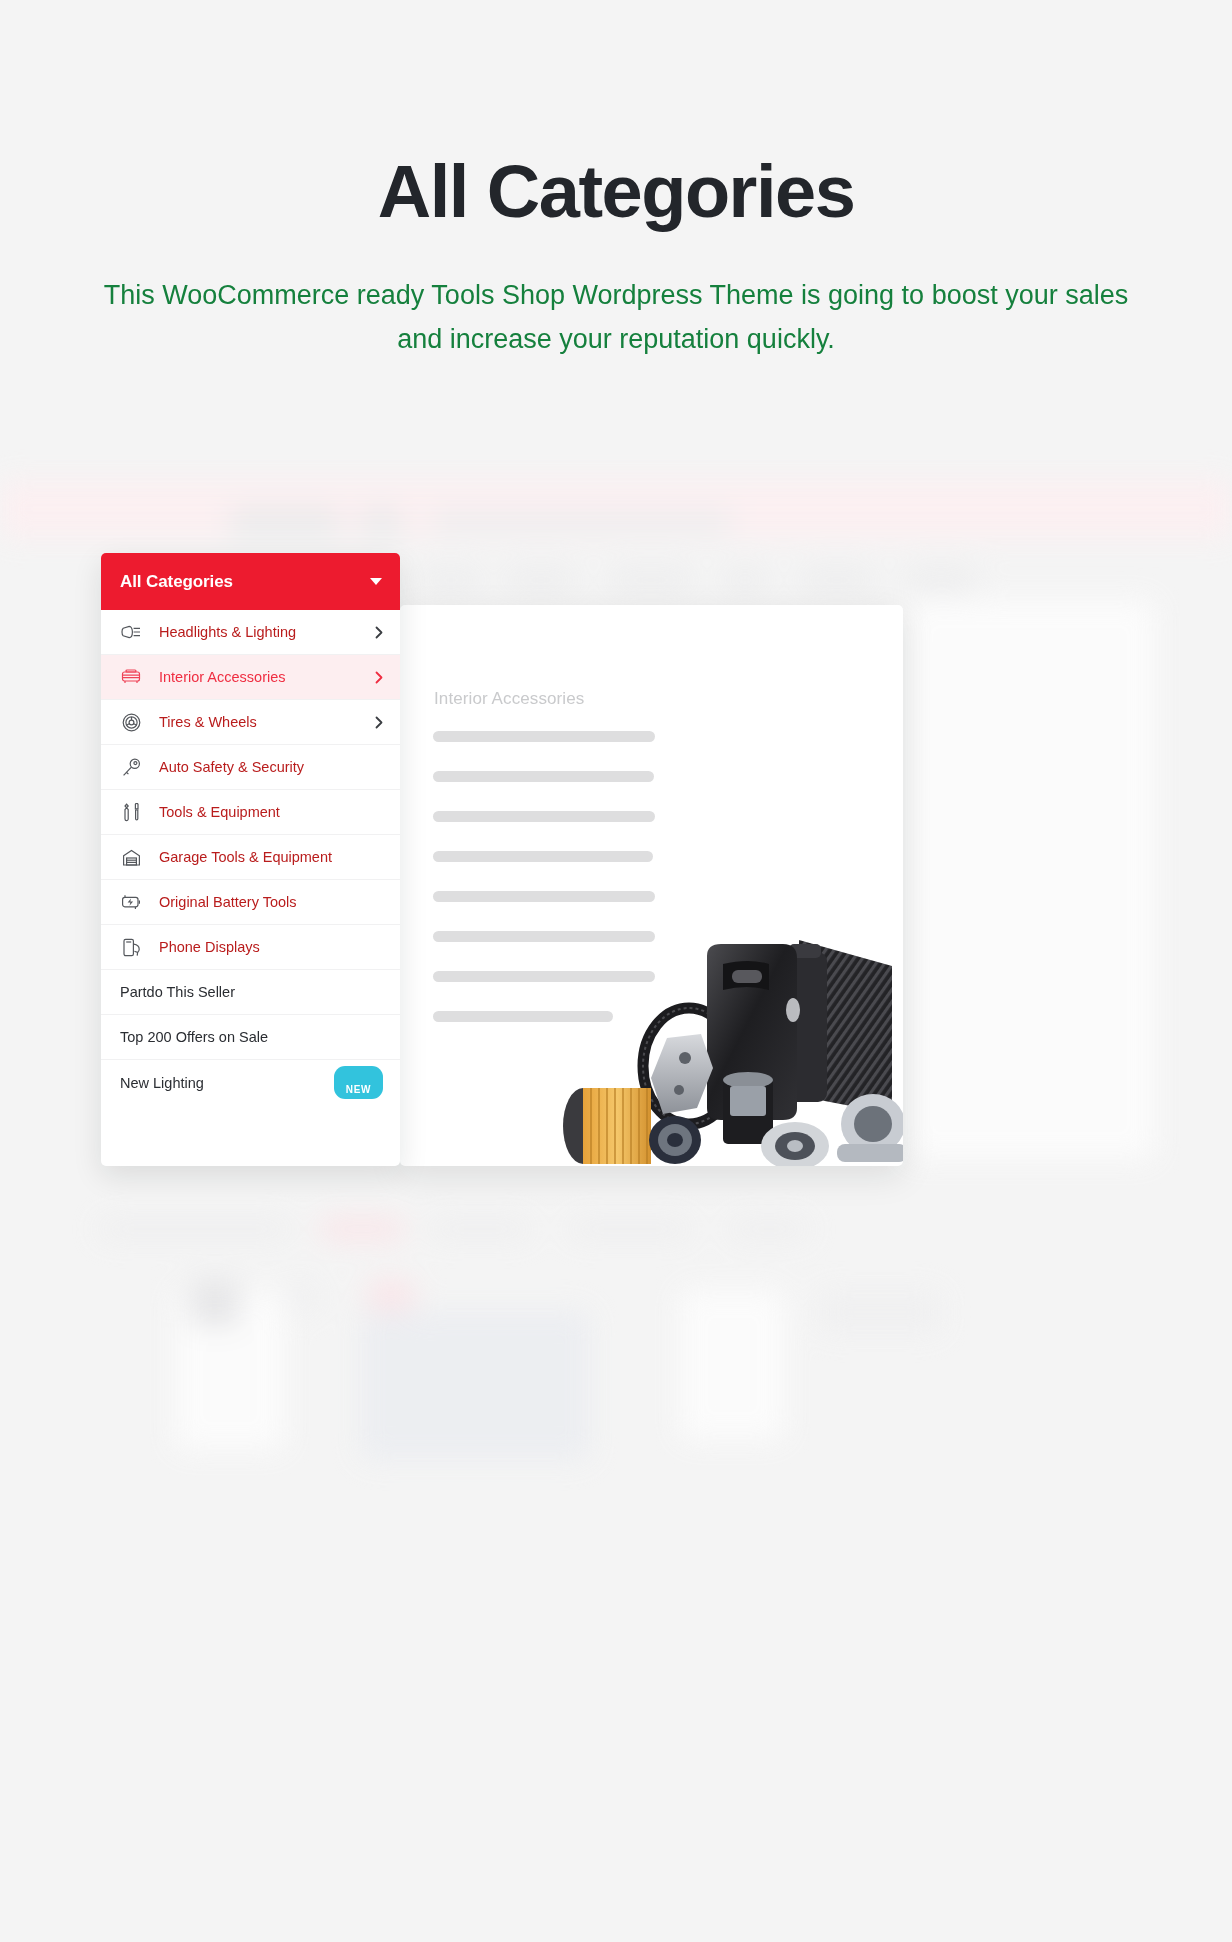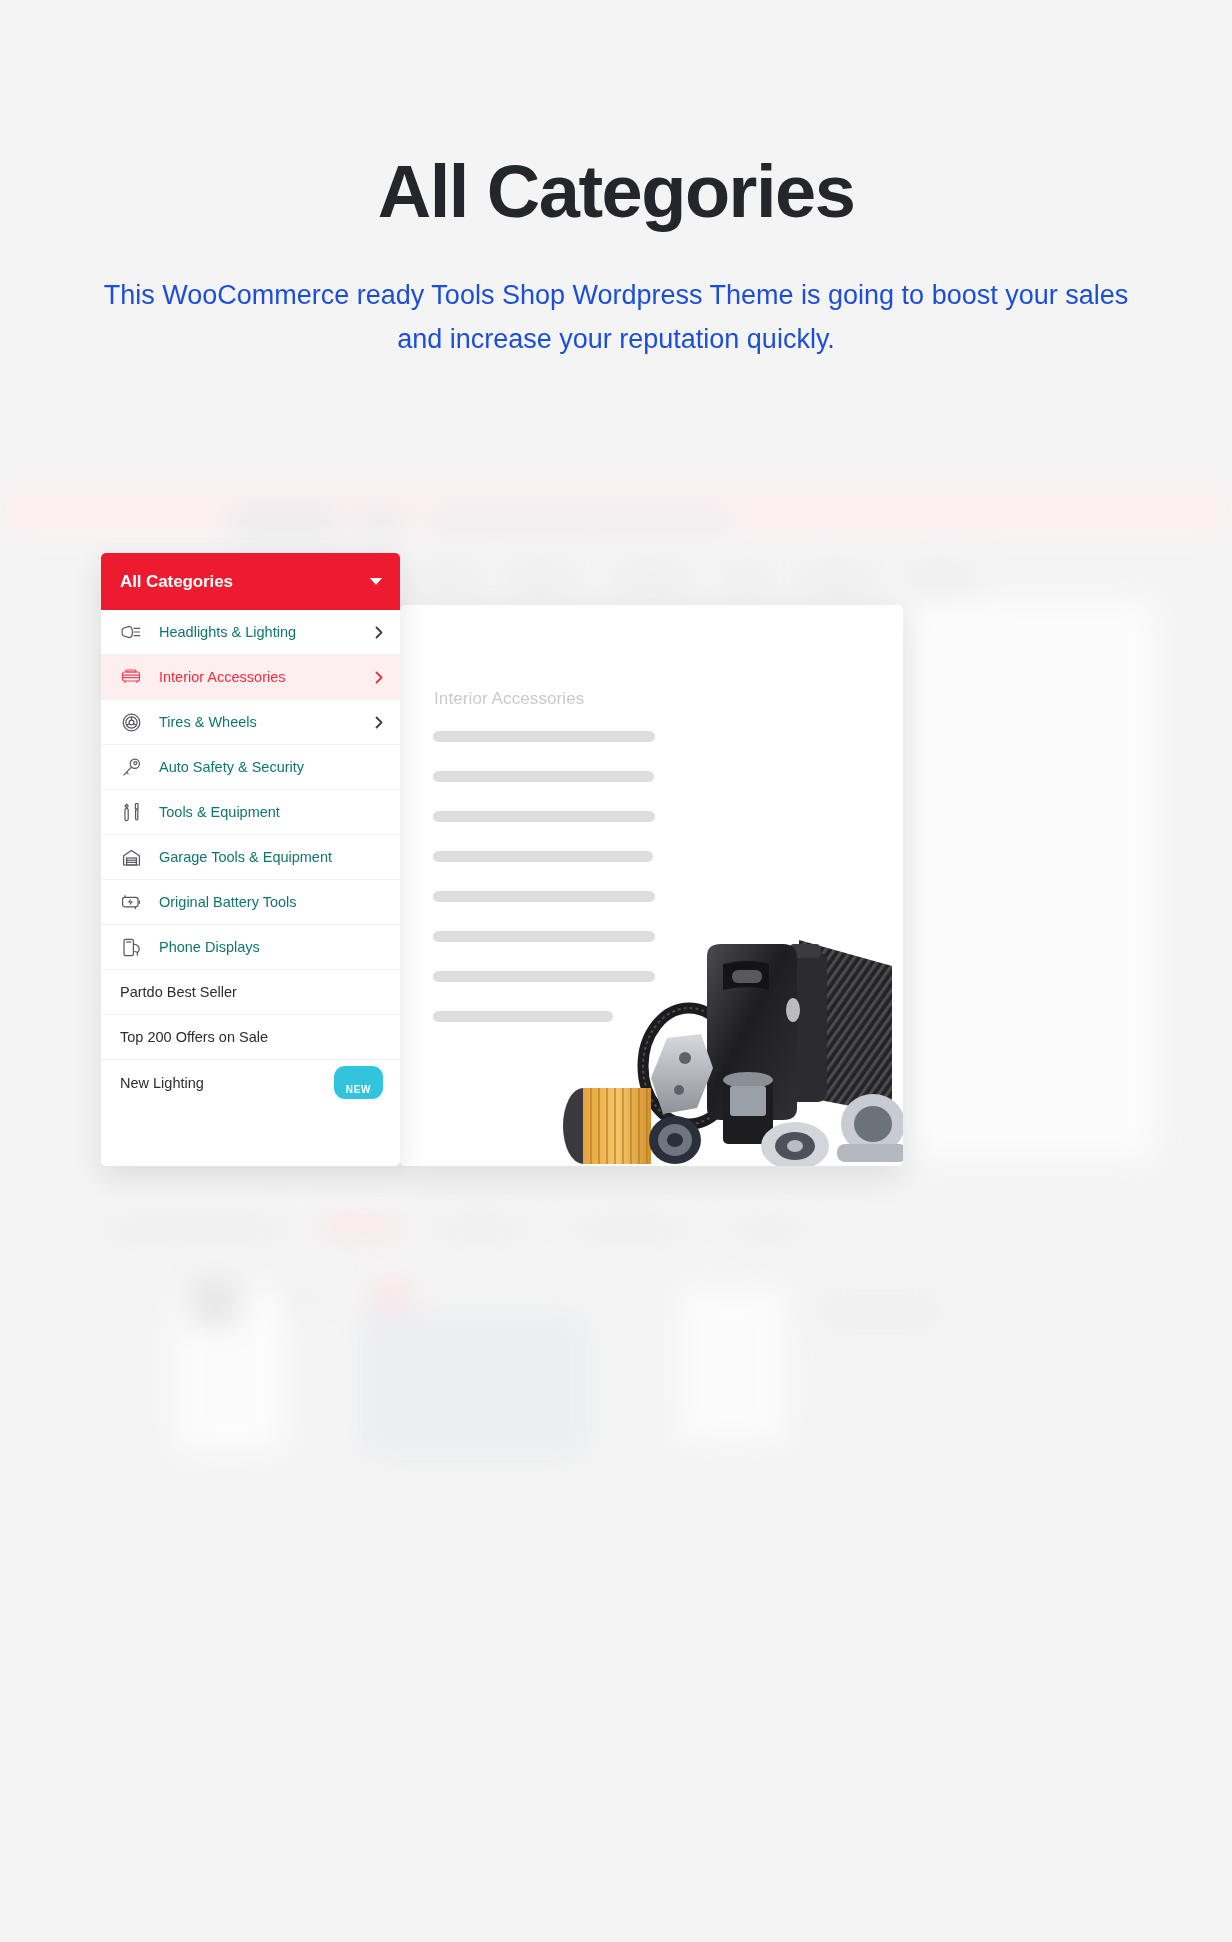--- a/index.html
+++ b/index.html
@@ -19,21 +19,21 @@
     font-weight: 700;
     color: #23262b;
     letter-spacing: -1.5px;
     line-height: 1.08;
   }
   .hero-sub {
     margin: 42px auto 15px;
     width: 1040px;
     font-size: 27px;
     line-height: 1.62;
-    color: #1d4ed8;
+    color: #15803d;
     font-weight: 400;
   }
 
   
   .bg-blur { position: absolute; left: 0; top: 480px; width: 1232px; height: 1210px; filter: blur(14px); opacity: .85; pointer-events: none; }
   .bg-strip { position: absolute; background: #ededee; border-radius: 7px; }
   .bg-card { position: absolute; background: #fdfdfd; border-radius: 10px; }
   .bg-pink { position: absolute; background: #fbe3e7; border-radius: 8px; }
 
   
@@ -87,21 +87,21 @@
     border-bottom: 1px solid #f1f1f2;
     cursor: pointer;
   }
   .menu-item:last-child { border-bottom: none; }
   .menu-item .mi-icon {
     width: 22px; height: 22px; margin-right: 17px;
     display: flex; align-items: center; justify-content: center;
     color: #54575c; flex: 0 0 auto;
   }
   .menu-item .mi-icon svg { display: block; }
-  .mi-label { font-size: 14.5px; color: #0f766e; font-weight: 400; white-space: nowrap; }
+  .mi-label { font-size: 14.5px; color: #b91c1c; font-weight: 400; white-space: nowrap; }
   .mi-chev { margin-left: auto; color: #3a3d42; display: flex; align-items: center; }
 
   .menu-item.active { background: #fdeef0; }
   .menu-item.active .mi-label { color: #ef2d41; }
   .menu-item.active .mi-icon { color: #ef4256; }
   .menu-item.active .mi-chev { color: #ef2d41; }
 
   .menu-item.plain { padding-left: 19px; }
   .menu-item.plain .mi-label { color: #2a2d32; }
 
@@ -359,21 +359,21 @@
               <line x1="4.2" y1="4" x2="9.2" y2="4"></line>
               <path d="M11.8 6.2 c3.6 0.6 5.4 2.6 5.4 5 0 1.4 -0.6 2.4 -1.6 3.2"></path>
               <path d="M12.4 13.2 l3.2 1.2 -0.4 3.2"></path>
             </svg>
           </span>
           <span class="mi-label">Phone Displays</span>
         </div>
 
 
         <div class="menu-item plain">
-          <span class="mi-label">Partdo Best Seller</span>
+          <span class="mi-label">Partdo This Seller</span>
         </div>
 
         <div class="menu-item plain">
           <span class="mi-label">Top 200 Offers on Sale</span>
         </div>
 
         <div class="menu-item plain">
           <span class="mi-label">New Lighting</span>
           <span class="badge-new">NEW</span>
         </div>

